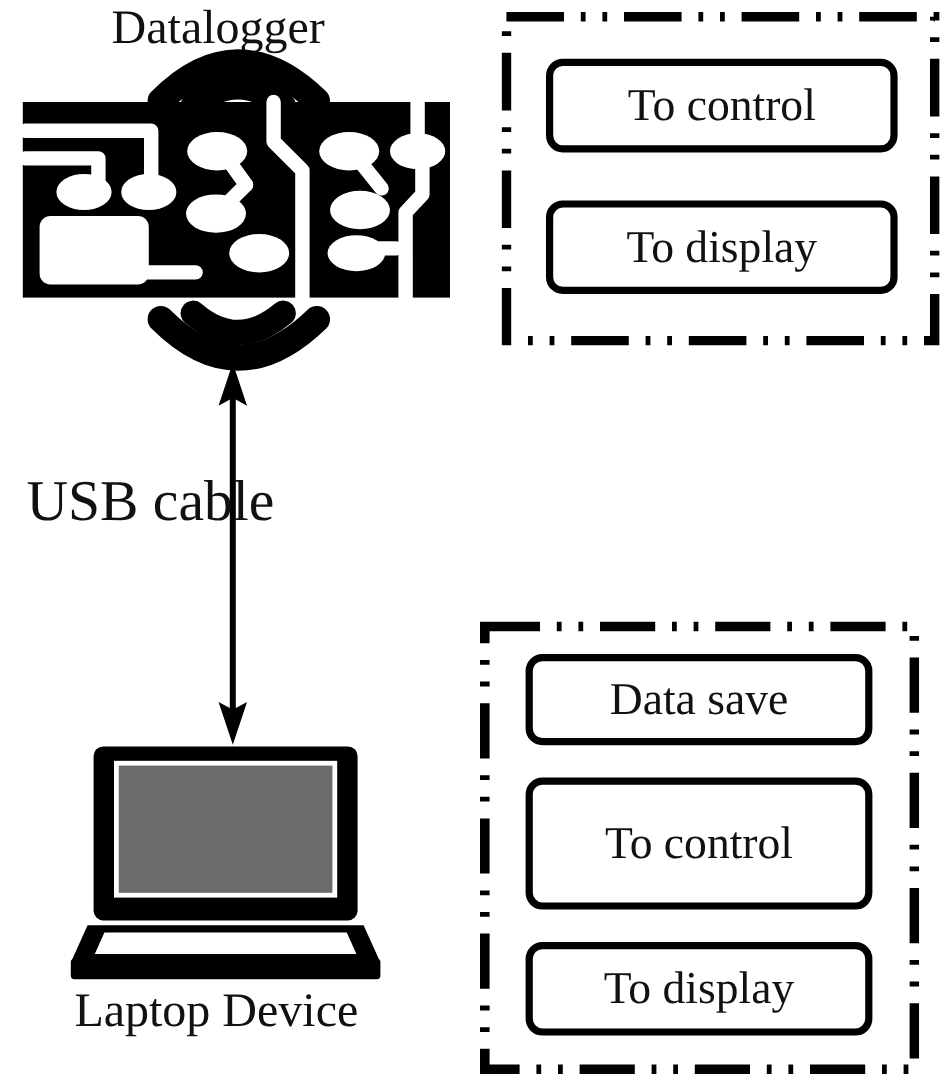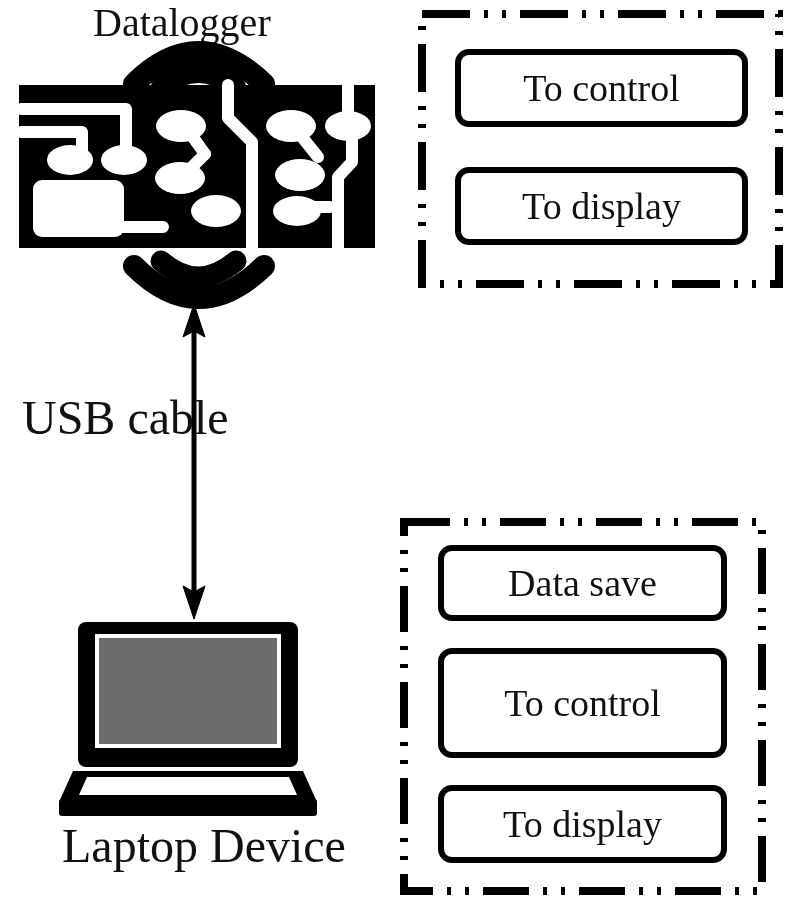--- a/index.html
+++ b/index.html
@@ -35,21 +35,21 @@
   }
   #usb-label {
     left: 1px;
     top: 392px;
     font-size: 48px;
     margin-left: 21px;
   }
   #laptop-label {
     left: 62px;
     top: 820px;
-    font-size: 48px;
+    font-size: 40px;
   }
   .svg-layer {
     position: absolute;
     left: 0;
     top: 0;
   }
   .boxgroup {
     position: absolute;
   }
   #control-group {

